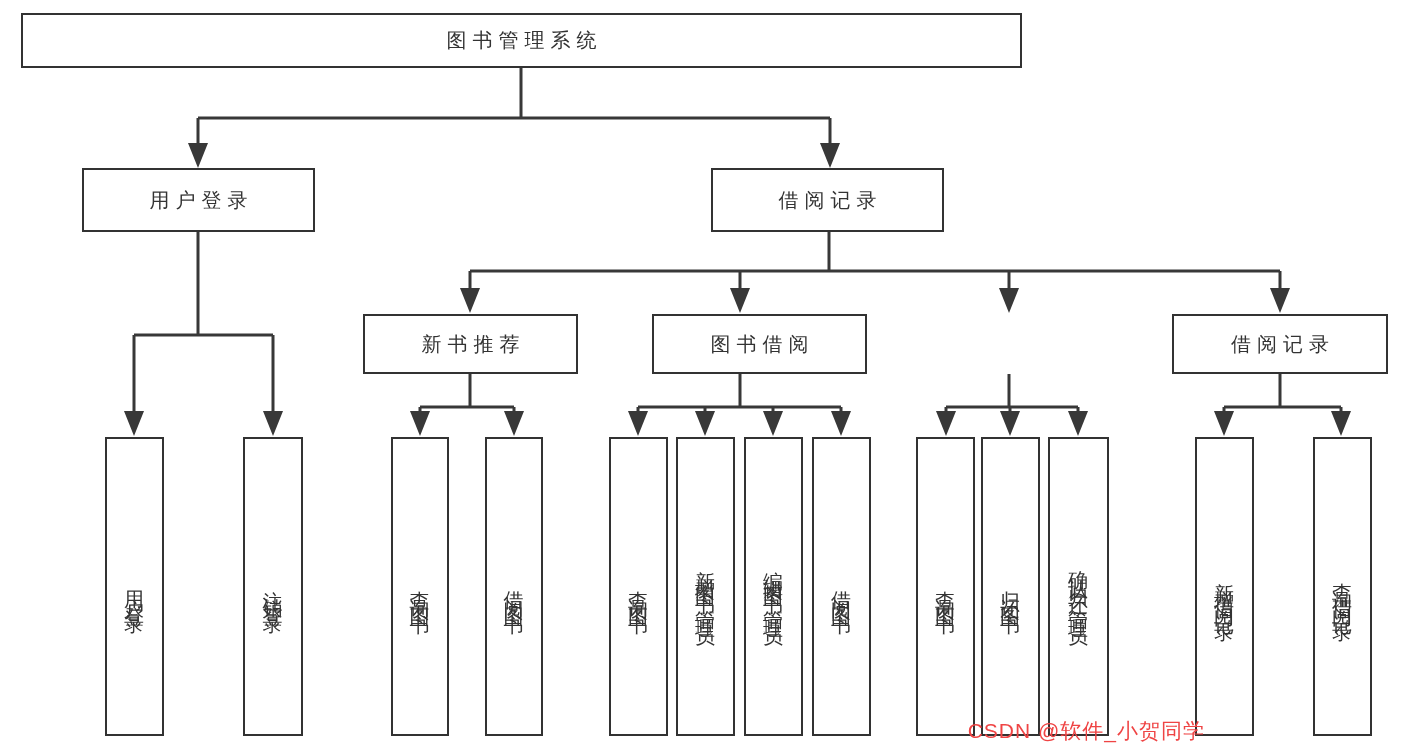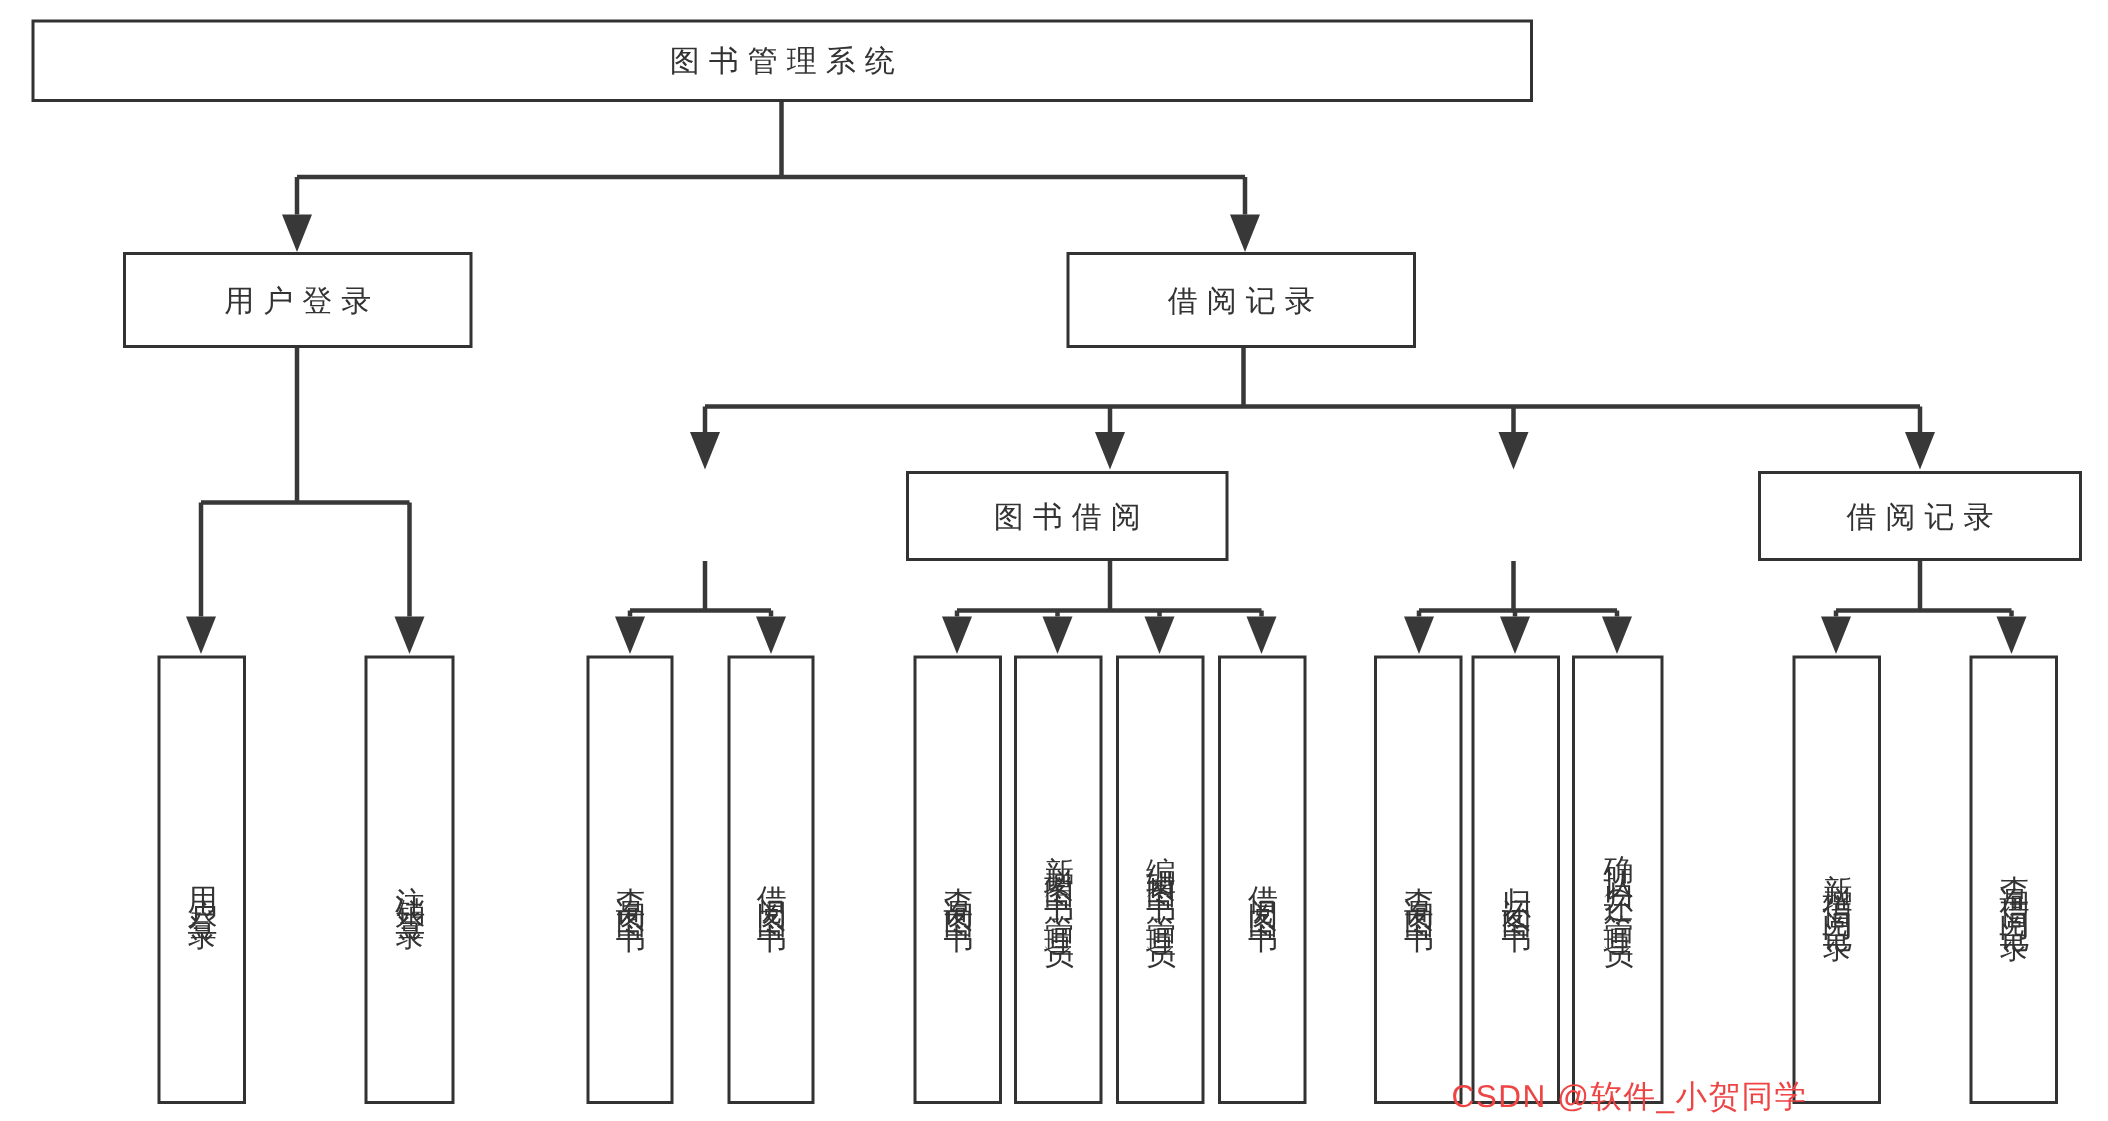--- a/index.html
+++ b/index.html
@@ -65,21 +65,24 @@
     <span class="lbl">图书管理系统</span>
   </div>
 
   <div class="node h" style="left:82px;top:168px;width:233px;height:64px">
     <span class="lbl">用户登录</span>
   </div>
   <div class="node h" style="left:711px;top:168px;width:233px;height:64px">
     <span class="lbl">借阅记录</span>
   </div>
 
-  <div class="node h" style="left:604px;top:314px;width:215px;height:60px">
+  <div class="node h" style="left:363px;top:314px;width:215px;height:60px">
+    <span class="lbl">新书推荐</span>
+  </div>
+  <div class="node h" style="left:652px;top:314px;width:215px;height:60px">
     <span class="lbl">图书借阅</span>
   </div>
   <div class="node h" style="left:1172px;top:314px;width:216px;height:60px">
     <span class="lbl">借阅记录</span>
   </div>
 
   <div class="node v" style="left:105px;top:437px;width:59px;height:299px">
     <span class="lbl">用户登录</span>
   </div>
   <div class="node v" style="left:243px;top:437px;width:60px;height:299px">

